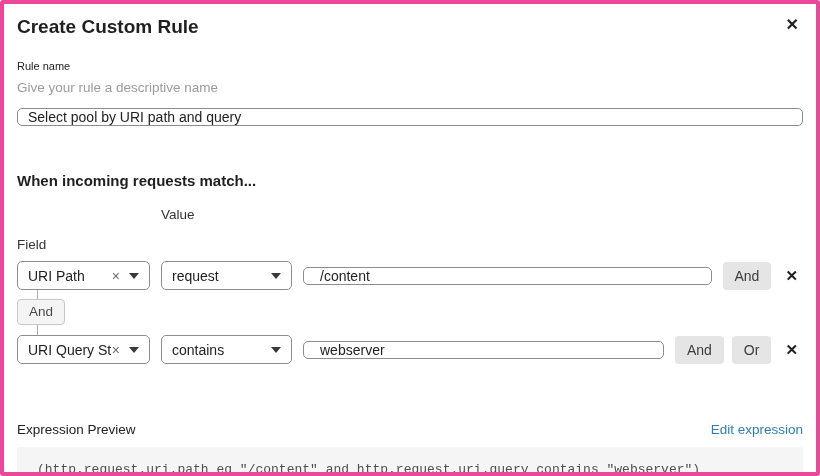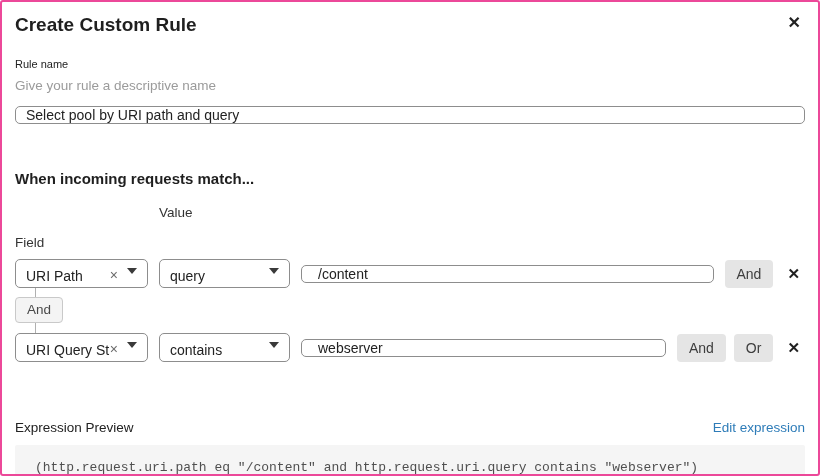--- a/index.html
+++ b/index.html
@@ -6,21 +6,21 @@
   html, body { width: 820px; height: 476px; }
   body {
     font-family: "Liberation Sans", sans-serif;
     background: #ffffff;
     color: #222;
     position: relative;
   }
   .dialog {
     position: absolute;
     inset: 0;
-    border: 2px solid #ec4899;
+    border: 4px solid #ec4899;
     border-radius: 3px;
     background: #fff;
     padding: 11px 13px 0 13px;
     overflow: hidden;
   }
   
   .dialog-header {
     display: flex;
     align-items: flex-start;
     justify-content: space-between;
@@ -90,22 +90,22 @@
     gap: 11px;
     height: 29px;
   }
   .match-row.first { margin-top: 9px; }
   .select-box {
     height: 29px;
     border: 1px solid #8d8d8d;
     border-radius: 5px;
     background: #fff;
     display: flex;
-    align-items: flex-start;
-    padding: 8px 10px;
+    align-items: center;
+    padding: 2px 10px;
     font-size: 14px;
     color: #222;
     cursor: pointer;
   }
   .select-box .select-label {
     flex: 1;
     white-space: nowrap;
     overflow: hidden;
   }
   .field-select { width: 133px; }
@@ -225,21 +225,21 @@
   </div>
 
   
   <div class="match-row first">
     <div class="select-box field-select">
       <span class="select-label">URI Path</span>
       <span class="clear-x">×</span>
       <span class="caret-down"></span>
     </div>
     <div class="select-box operator-select">
-      <span class="select-label">query</span>
+      <span class="select-label">request</span>
       <span class="caret-down"></span>
     </div>
     <input class="text-input value-input" type="text" value="/content" style="">
     <button class="logic-btn">And</button>
     <span class="remove-x">✕</span>
   </div>
 
   
   <div class="connector-zone">
     <div class="connector-line"></div>

